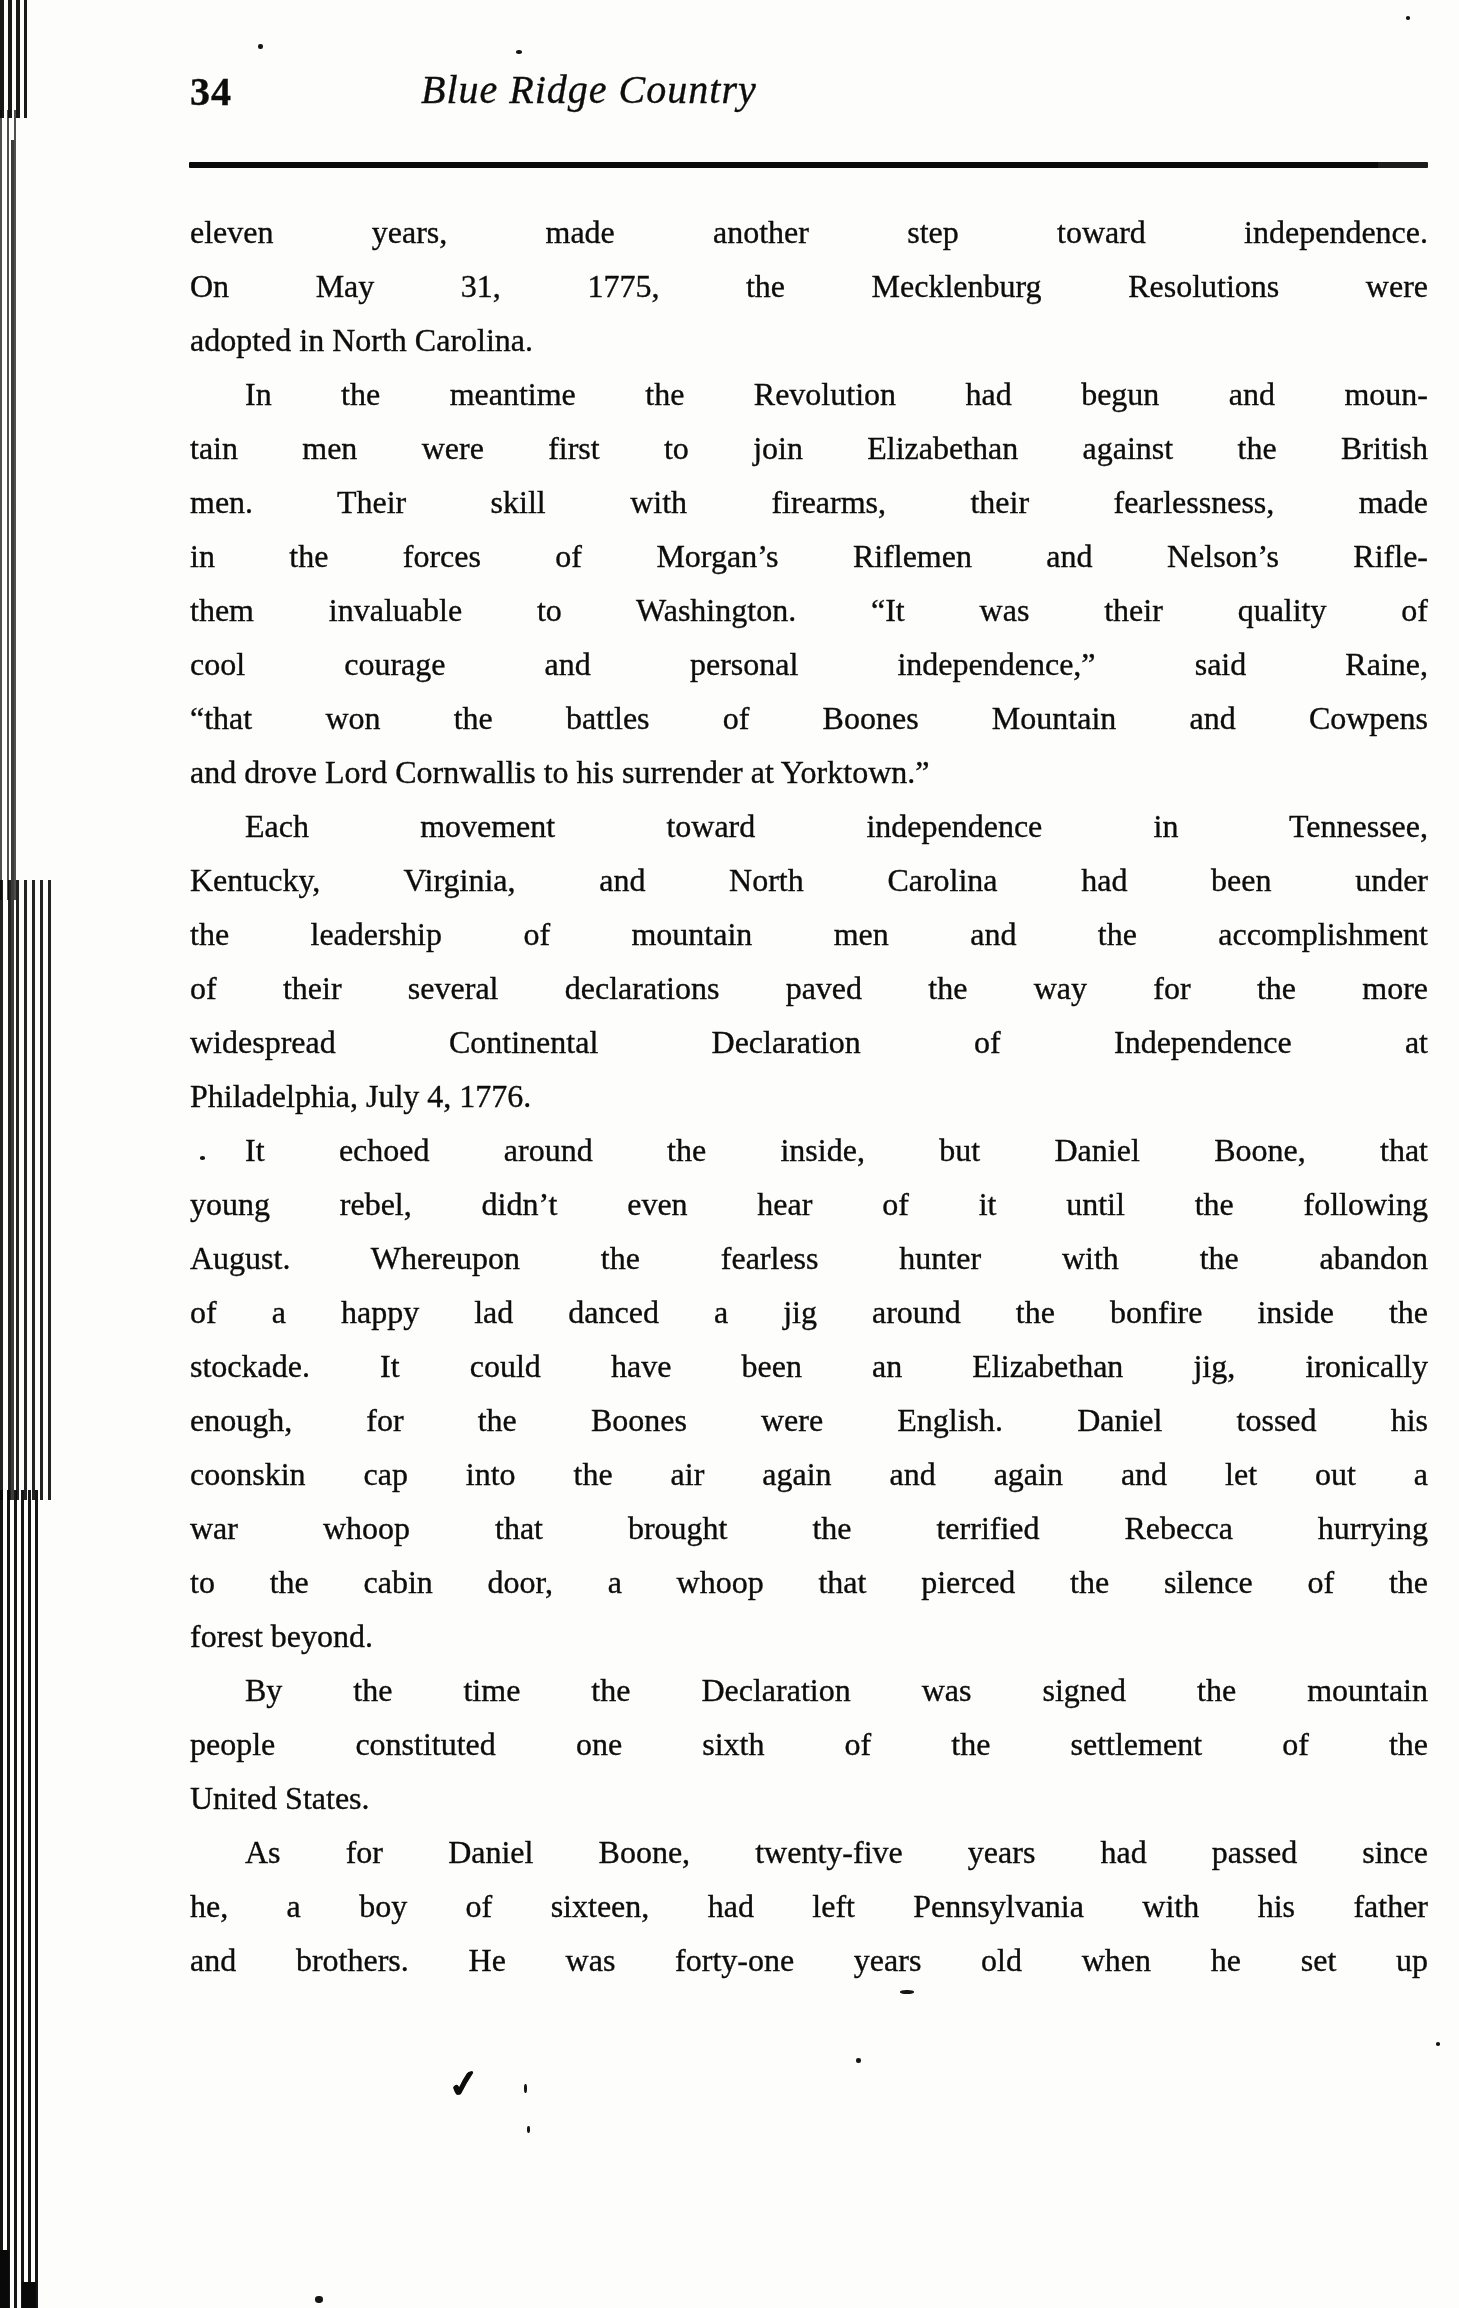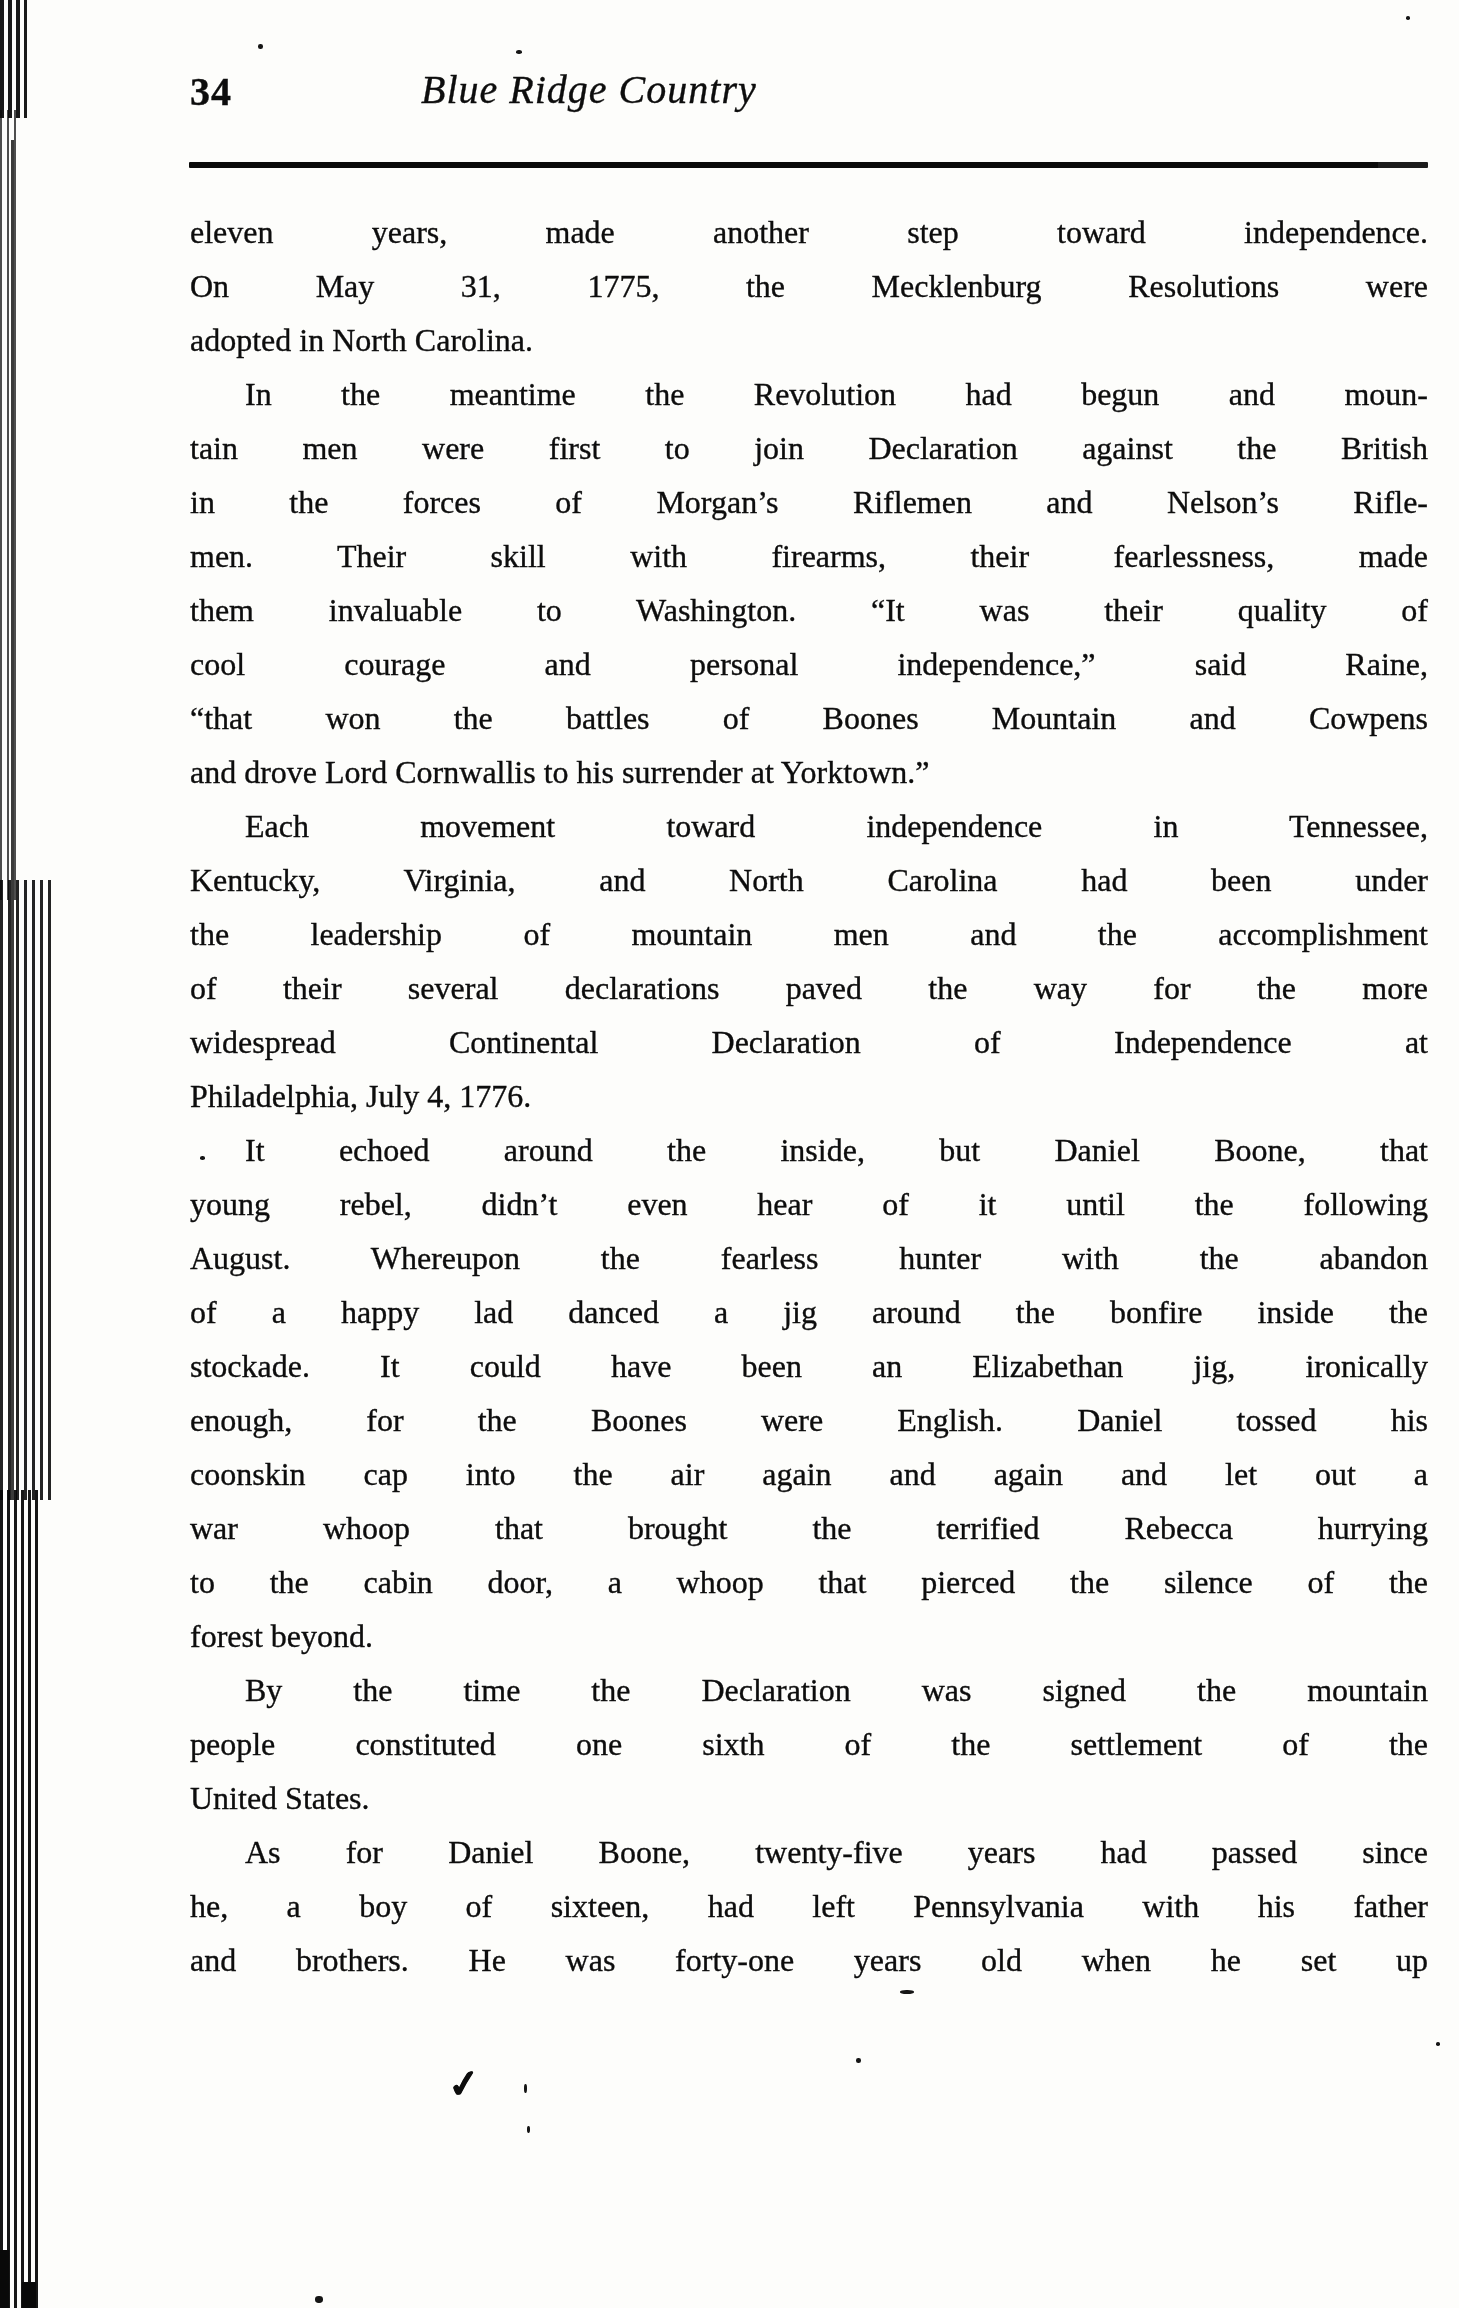--- a/index.html
+++ b/index.html
@@ -78,23 +78,23 @@
 
   <div class="pagenum">34</div>
   <div class="running-title">Blue Ridge Country</div>
   <div class="head-rule"></div>
 
   <div class="body-text">
       <div class="line">eleven years, made another step toward independence.</div>
       <div class="line">On May 31, 1775, the Mecklenburg Resolutions were</div>
       <div class="line endline">adopted in North Carolina.</div>
       <div class="line indent">In the meantime the Revolution had begun and moun-</div>
-      <div class="line">tain men were first to join Declaration against the British</div>
+      <div class="line">tain men were first to join Elizabethan against the British</div>
+      <div class="line">men. Their skill with firearms, their fearlessness, made</div>
       <div class="line">in the forces of Morgan’s Riflemen and Nelson’s Rifle-</div>
-      <div class="line">men. Their skill with firearms, their fearlessness, made</div>
       <div class="line">them invaluable to Washington. “It was their quality of</div>
       <div class="line">cool courage and personal independence,” said Raine,</div>
       <div class="line">“that won the battles of Boones Mountain and Cowpens</div>
       <div class="line endline">and drove Lord Cornwallis to his surrender at Yorktown.”</div>
       <div class="line indent">Each movement toward independence in Tennessee,</div>
       <div class="line">Kentucky, Virginia, and North Carolina had been under</div>
       <div class="line">the leadership of mountain men and the accomplishment</div>
       <div class="line">of their several declarations paved the way for the more</div>
       <div class="line">widespread Continental Declaration of Independence at</div>
       <div class="line endline">Philadelphia, July 4, 1776.</div>

